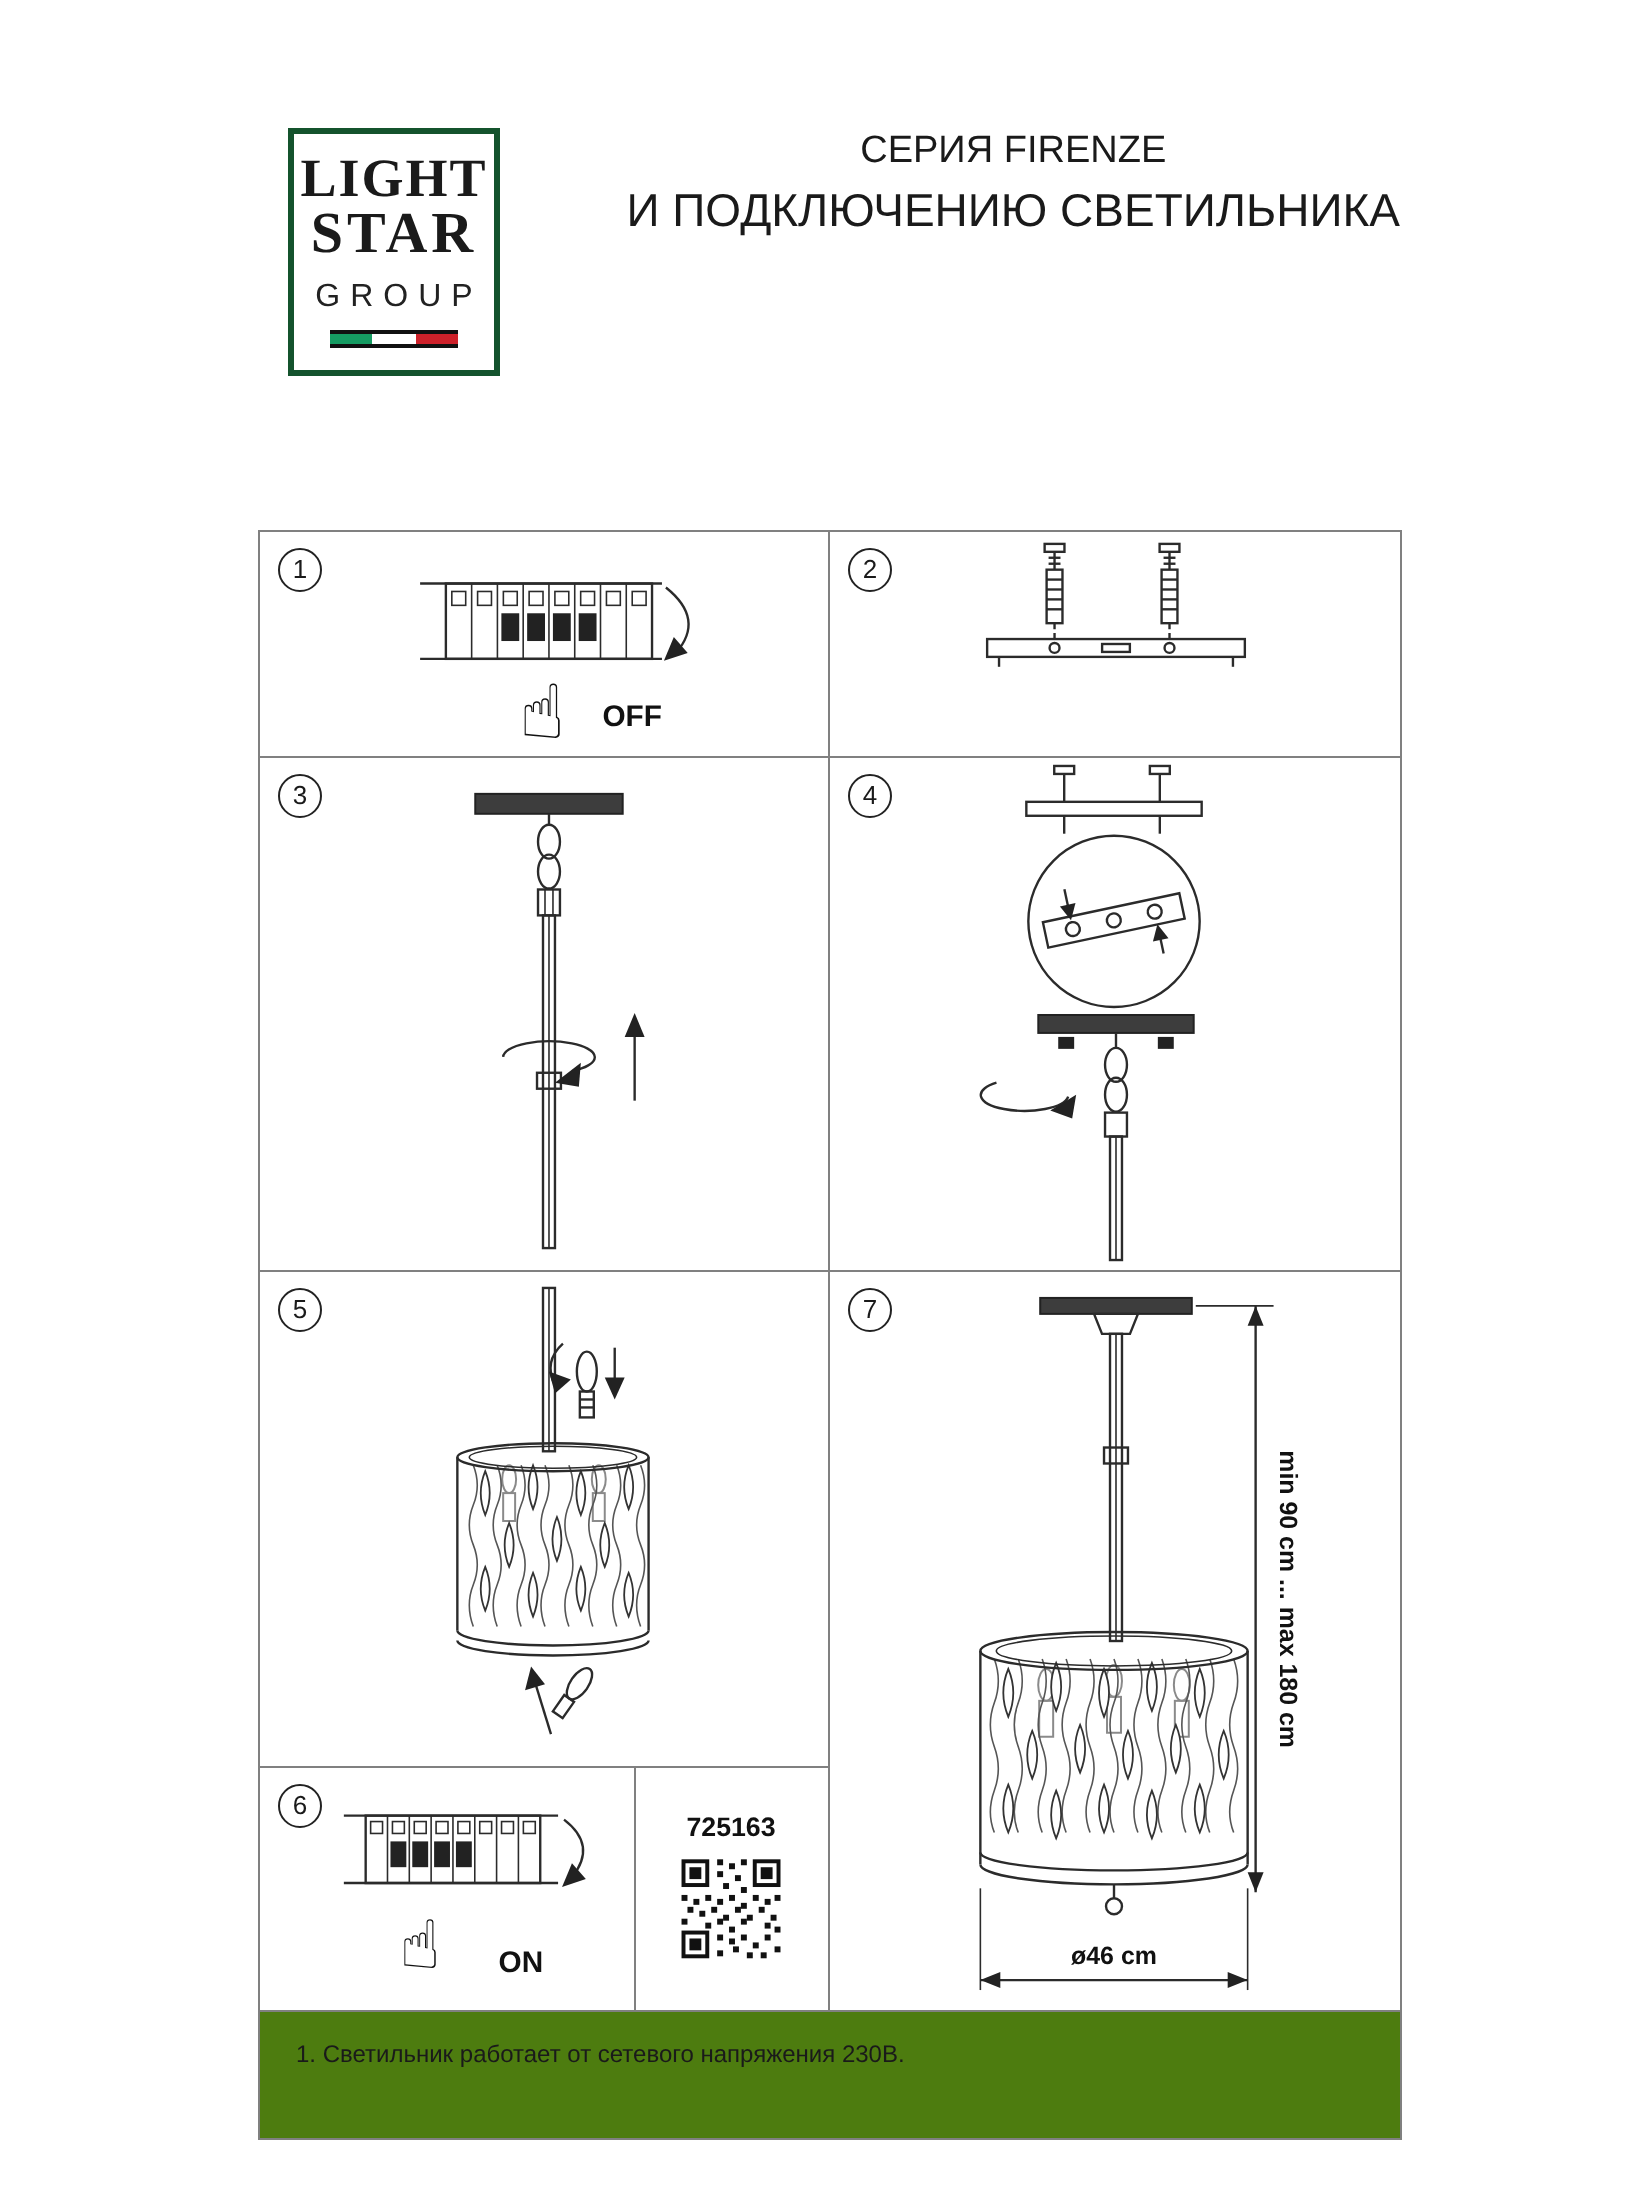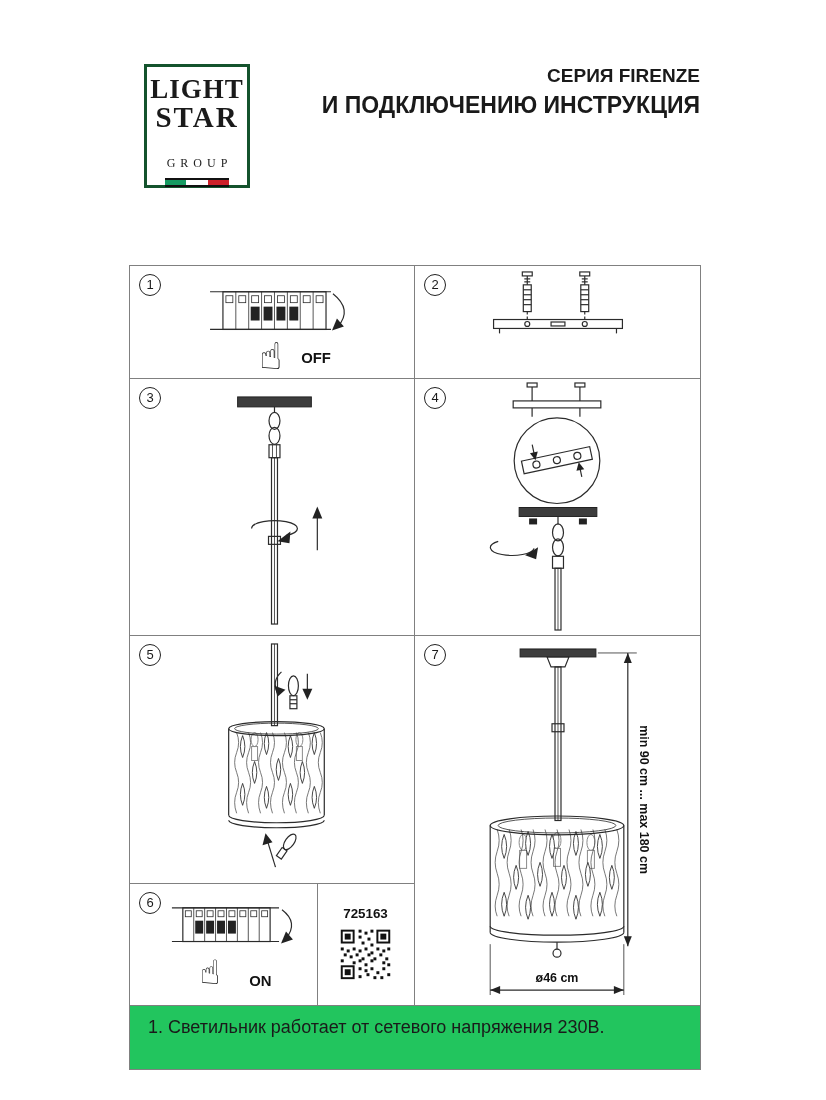--- a/index.html
+++ b/index.html
@@ -6,29 +6,29 @@
   html,body { background:#ffffff; }
   body { font-family:"Liberation Sans", sans-serif; color:#1a1a1a; }
   .page { position:relative; width:826px; height:1100px; background:#fff; overflow:hidden; }
 
   
   .logo { position:absolute; left:144px; top:64px; width:106px; height:124px;
           border:3px solid #14532d; text-align:center;
           font-family:"Liberation Serif", serif; }
   .logo-light { margin-top:8px; font-size:27px; font-weight:bold; letter-spacing:1px; line-height:28px; }
   .logo-star  { font-size:29px; font-weight:bold; letter-spacing:2px; line-height:29px; }
-  .logo-group { margin-top:24px; font-size:12px; letter-spacing:5px; text-indent:5px;
-                font-family:Liberation Serif, serif; color:#222; }
+  .logo-group { margin-top:8px; font-size:16px; letter-spacing:5px; text-indent:5px;
+                font-family:Liberation Sans, sans-serif; color:#222; }
   .logo-flag { margin:7px auto 0; width:64px; height:9px; display:flex;
                border-top:2px solid #111; border-bottom:2px solid #111; }
   .logo-flag span { flex:1; height:100%; }
   .fg { background:#169b62; } .fw { background:#ffffff; } .fr { background:#cd212a; }
 
   
-  .hdr { position:absolute; top:62px; right:126px; text-align:right; font-weight:bold; }
+  .hdr { position:absolute; top:62px; right:126px; text-align:center; font-weight:normal; }
   .hdr-sub   { font-size:19px; line-height:28px; }
   .hdr-title { font-size:23px; line-height:30px; }
   .hdr-title.first { margin-top:22px; }
 
   
   .grid { position:absolute; left:129px; top:265px; width:572px; height:805px;
           border:1px solid #808080; background:#fff; }
   .cell { position:absolute; background:#fff; }
   .br { border-right:1px solid #808080; }
   .bb { border-bottom:1px solid #808080; }
@@ -41,41 +41,41 @@
   .s   { fill:none; stroke:#2b2b2b; stroke-width:1.2; }
   .thin{ stroke-width:0.8; }
   .sf  { fill:#222; stroke:none; }
   text.hand  { font-size:38px; fill:#111; font-family:"DejaVu Sans", sans-serif; }
   text.hand2 { font-size:34px; fill:#111; font-family:"DejaVu Sans", sans-serif; }
   text.lbl   { font-family:"Liberation Sans", sans-serif; font-size:15px; font-weight:bold; fill:#111; }
   text.dimv, text.dimb { font-family:"Liberation Sans", sans-serif; font-size:12.5px; font-weight:bold; fill:#111; }
   text.qrlbl { font-family:"Liberation Sans", sans-serif; font-size:13.5px; font-weight:bold; fill:#111; }
 
   .footer { position:absolute; left:0; top:740px; width:570px; height:63px;
-            background:#22c55e; padding:11px 10px 0 18px; font-size:18px; line-height:20px; }
+            background:#4d7c0f; padding:11px 10px 0 18px; font-size:12px; line-height:20px; }
 </style>
 </head>
 <body>
 
 <div class="page">
 
   <div class="logo">
     <div class="logo-light">LIGHT</div>
     <div class="logo-star">STAR</div>
     <div class="logo-group">GROUP</div>
     <div class="logo-flag">
       <span class="fg"></span>
       <span class="fw"></span>
       <span class="fr"></span>
     </div>
   </div>
 
   <div class="hdr">
     <div class="hdr-sub">СЕРИЯ FIRENZE</div>
-    <div class="hdr-title">И ПОДКЛЮЧЕНИЮ ИНСТРУКЦИЯ</div>
+    <div class="hdr-title">И ПОДКЛЮЧЕНИЮ СВЕТИЛЬНИКА</div>
   </div>
 
   <div class="grid">
 
     <div class="cell br bb" style="left:0;top:0;width:285px;height:113px;">
       <div class="num">1</div>
       <svg class="draw" viewBox="0 0 285 113">
         <line class="s" x1="80" y1="26" x2="202" y2="26"></line>
         <line class="s" x1="80" y1="64" x2="202" y2="64"></line>
         <rect class="s" x="93" y="26" width="104" height="38"></rect>

